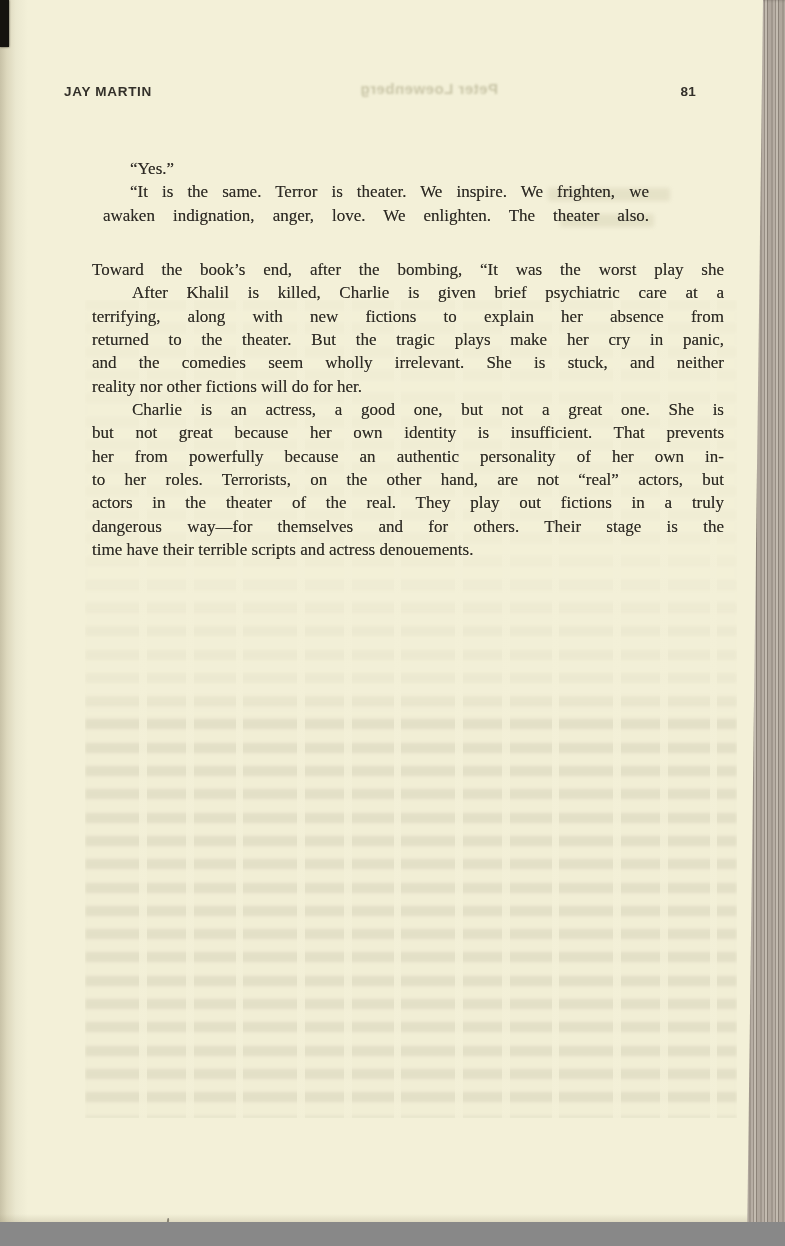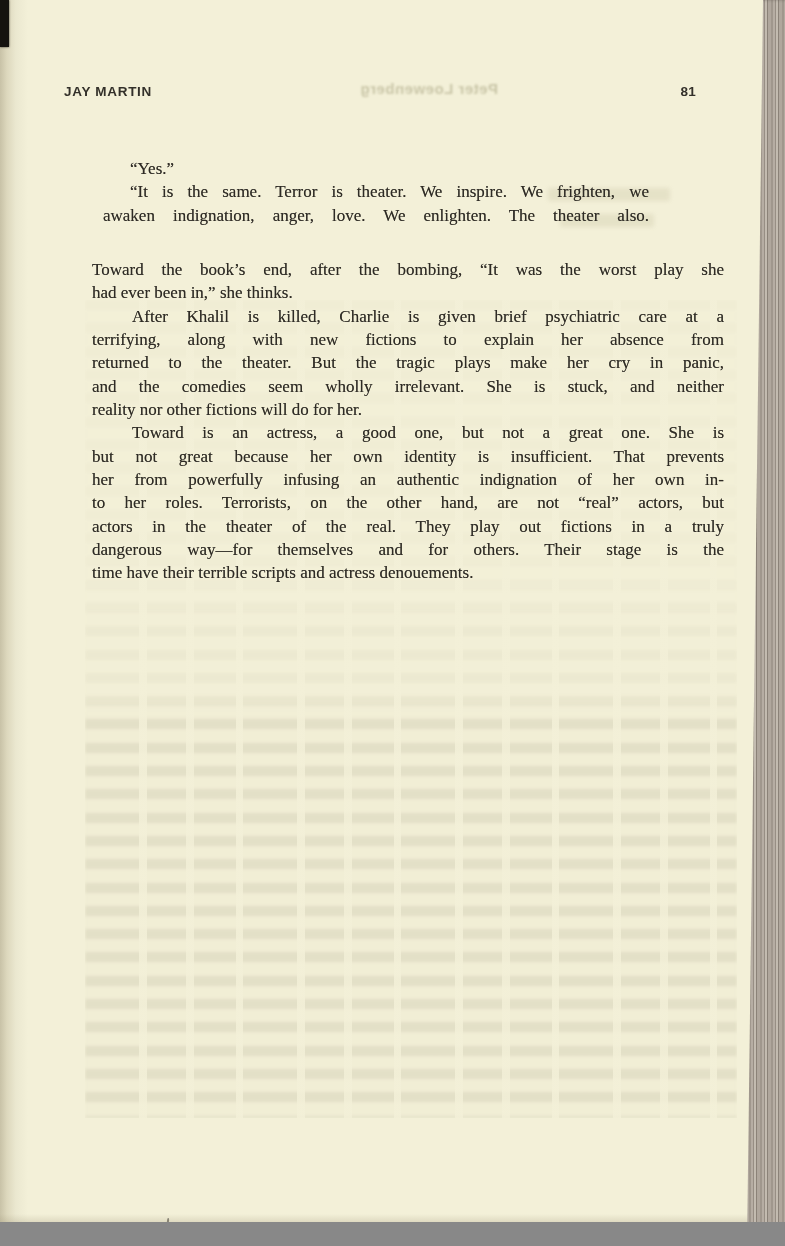--- a/index.html
+++ b/index.html
@@ -129,33 +129,32 @@
 
   <div class="quote-block">
       <div class="tline lineend qindent">“Yes.”</div>
       <div class="tline qindent">“It is the same. Terror is theater. We inspire. We frighten, we</div>
       <div class="tline">awaken indignation, anger, love. We enlighten. The theater also.</div>
     </div>
 
   <div class="body-text">
       <div>
         <div class="tline">Toward the book’s end, after the bombing, “It was the worst play she</div>
-        <div class="tline lineend">had ever been in,” she thinks.</div>
       </div>
       <div>
         <div class="tline pindent">After Khalil is killed, Charlie is given brief psychiatric care at a</div>
         <div class="tline">terrifying, along with new fictions to explain her absence from</div>
         <div class="tline">returned to the theater. But the tragic plays make her cry in panic,</div>
         <div class="tline">and the comedies seem wholly irrelevant. She is stuck, and neither</div>
         <div class="tline lineend">reality nor other fictions will do for her.</div>
       </div>
       <div>
-        <div class="tline pindent">Toward is an actress, a good one, but not a great one. She is</div>
+        <div class="tline pindent">Charlie is an actress, a good one, but not a great one. She is</div>
         <div class="tline">but not great because her own identity is insufficient. That prevents</div>
-        <div class="tline">her from powerfully infusing an authentic indignation of her own in-</div>
+        <div class="tline">her from powerfully because an authentic personality of her own in-</div>
         <div class="tline">to her roles. Terrorists, on the other hand, are not “real” actors, but</div>
         <div class="tline">actors in the theater of the real. They play out fictions in a truly</div>
         <div class="tline">dangerous way—for themselves and for others. Their stage is the</div>
         <div class="tline lineend">time have their terrible scripts and actress denouements.</div>
       </div>
     </div>
 
   <div class="speck"></div>
   <div class="bottom-shade"></div>
   <div class="edge-band-inner-line"></div>

